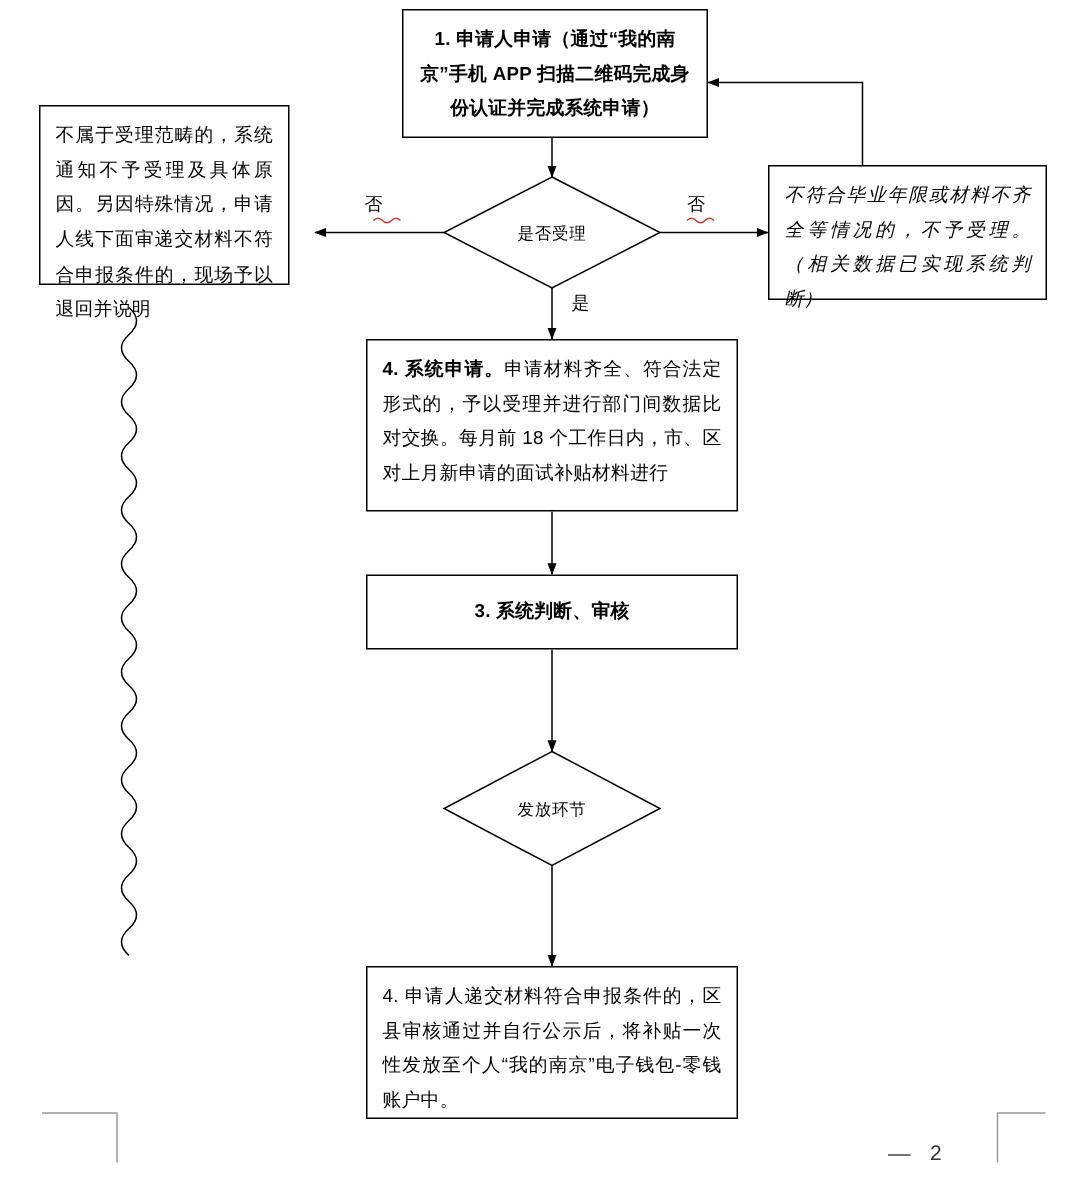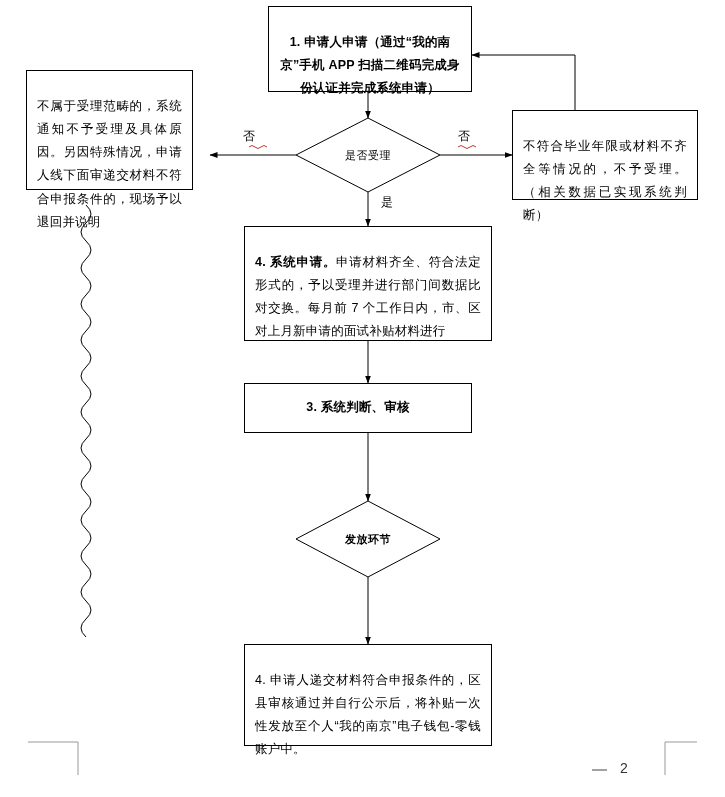--- a/index.html
+++ b/index.html
@@ -21,21 +21,21 @@
     width: 725px;
     height: 797px;
   }
   .node {
     position: absolute;
     box-sizing: border-box;
     border: 1px solid #000000;
     background: #ffffff;
     font-size: 12.5px;
     line-height: 1.85;
-    padding: 24px 10px;
+    padding: 8px 10px;
     text-align: justify;
     letter-spacing: 0.2px;
   }
   .node.center {
     text-align: center;
   }
   .node b { font-weight: bold; }
 
   
   .diamond {
@@ -118,33 +118,33 @@
 </div>
 
 <div class="diamond" style="left:296px; top:118px; width:144px; height:74px;">
   <div class="dlabel">是否受理</div>
 </div>
 
 <div class="node" style="left:26px; top:70px; width:167px; height:120px;">
   <span>不属于受理范畴的，系统通知不予受理及具体原因。另因特殊情况，申请人线下面审递交材料不符合申报条件的，现场予以退回并说明</span>
 </div>
 
-<div class="node" style="left:512px; top:110px; width:186px; height:90px;">
+<div class="node" style="left:512px; top:110px; width:186px; height:90px;font-style:italic;">
   <span>不符合毕业年限或材料不齐全等情况的，不予受理。（相关数据已实现系统判断）</span>
 </div>
 
 <div class="node" style="left:244px; top:226px; width:248px; height:115px;">
-  <b>4. 系统申请。</b><span>申请材料齐全、符合法定形式的，予以受理并进行部门间数据比对交换。每月前 7 个工作日内，市、区对上月新申请的面试补贴材料进行</span>
+  <b>4. 系统申请。</b><span>申请材料齐全、符合法定形式的，予以受理并进行部门间数据比对交换。每月前 18 个工作日内，市、区对上月新申请的面试补贴材料进行</span>
 </div>
 
-<div class="node center" style="left:244px; top:383px; width:228px; height:50px; display:flex; align-items:center; justify-content:center;">
+<div class="node center" style="left:244px; top:383px; width:248px; height:50px; display:flex; align-items:center; justify-content:center;">
   <b>3. 系统判断、审核</b>
 </div>
 
-<div class="diamond" style="left:296px; top:501px; width:144px; height:76px;font-weight:bold;">
+<div class="diamond" style="left:296px; top:501px; width:144px; height:76px;">
   <div class="dlabel">发放环节</div>
 </div>
 
 <div class="node" style="left:244px; top:644px; width:248px; height:102px;">
   <span>4. 申请人递交材料符合申报条件的，区县审核通过并自行公示后，将补贴一次性发放至个人“我的南京”电子钱包-零钱账户中。</span>
 </div>
 
 <div class="edge-label" style="left:243px; top:128px;">否</div>
 <div class="edge-label" style="left:458px; top:128px;">否</div>
 <div class="edge-label" style="left:381px; top:194px;">是</div>

